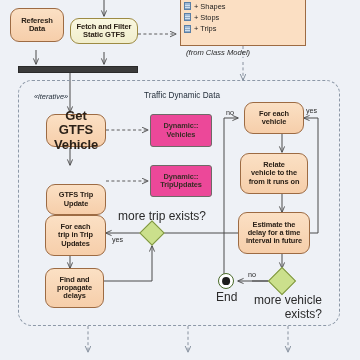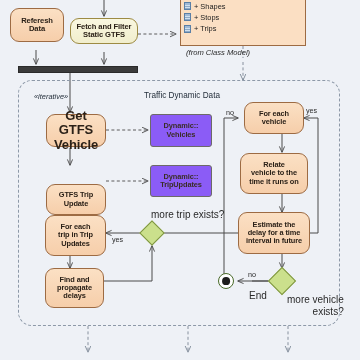--- a/index.html
+++ b/index.html
@@ -28,21 +28,21 @@
   }
   .act{
     background:linear-gradient(180deg,#fbe0c4 0%,#f6ceaa 100%);
     border:1.2px solid #9d6b43;
   }
   .act-cream{
     background:linear-gradient(180deg,#f9f7e0 0%,#f1eecd 100%);
     border:1.2px solid #9d8b43;
   }
   .obj{
-    background:#8b5cf6;
+    background:#ec4899;
     border:1.3px solid #6d6a67;
     border-radius:3px;
     font-weight:bold;
     color:#3a2d26;
   }
 
   
   .pkg{
     position:absolute;
     background:#fbdfc3;
@@ -153,25 +153,24 @@
   
   .elabel{
     position:absolute;
     font-size:7.2px;
     color:#2a2a2a;
     white-space:nowrap;
     z-index:4;
   }
   .nlabel{
     position:absolute;
-    font-size:10px;
+    font-size:12px;
     color:#2a2a2a;
     white-space:nowrap;
     z-index:4;
-    margin-left:33px;
   }
 </style>
 </head>
 <body>
 
 <div id="canvas">
 
   <svg class="layer" viewBox="0 0 360 360">
     <defs>
       <marker id="arrSolid" markerWidth="7" markerHeight="7" refX="5.6" refY="2.6" orient="auto" markerUnits="userSpaceOnUse">
@@ -296,21 +295,21 @@
 
   <div class="diamond" style="left:143px;top:224px;width:18px;height:18px;"></div>
   <div class="nlabel" style="left:118px;top:209px;">more trip exists?</div>
   <div class="elabel" style="left:112px;top:235px;">yes</div>
 
   <div class="node act" style="left:244px;top:102px;width:60px;height:32px;font-size:7.4px;white-space:pre-line;">For each
 vehicle</div>
 
   <div class="node act" style="left:240px;top:153px;width:68px;height:41px;font-size:7.4px;white-space:pre-line;">Relate
 vehicle to the
-time it runs on</div>
+from it runs on</div>
 
   <div class="node act" style="left:238px;top:212px;width:72px;height:42px;font-size:7.4px;white-space:pre-line;">Estimate the
 delay for a time
 interval in future</div>
 
   <div class="diamond" style="left:272px;top:271px;width:20px;height:20px;"></div>
   <div class="nlabel" style="left:254px;top:294px;text-align:right;white-space:pre-line;line-height:1.15;">more vehicle
 exists?</div>
 
   <div class="elabel" style="left:306px;top:106px;">yes</div>

